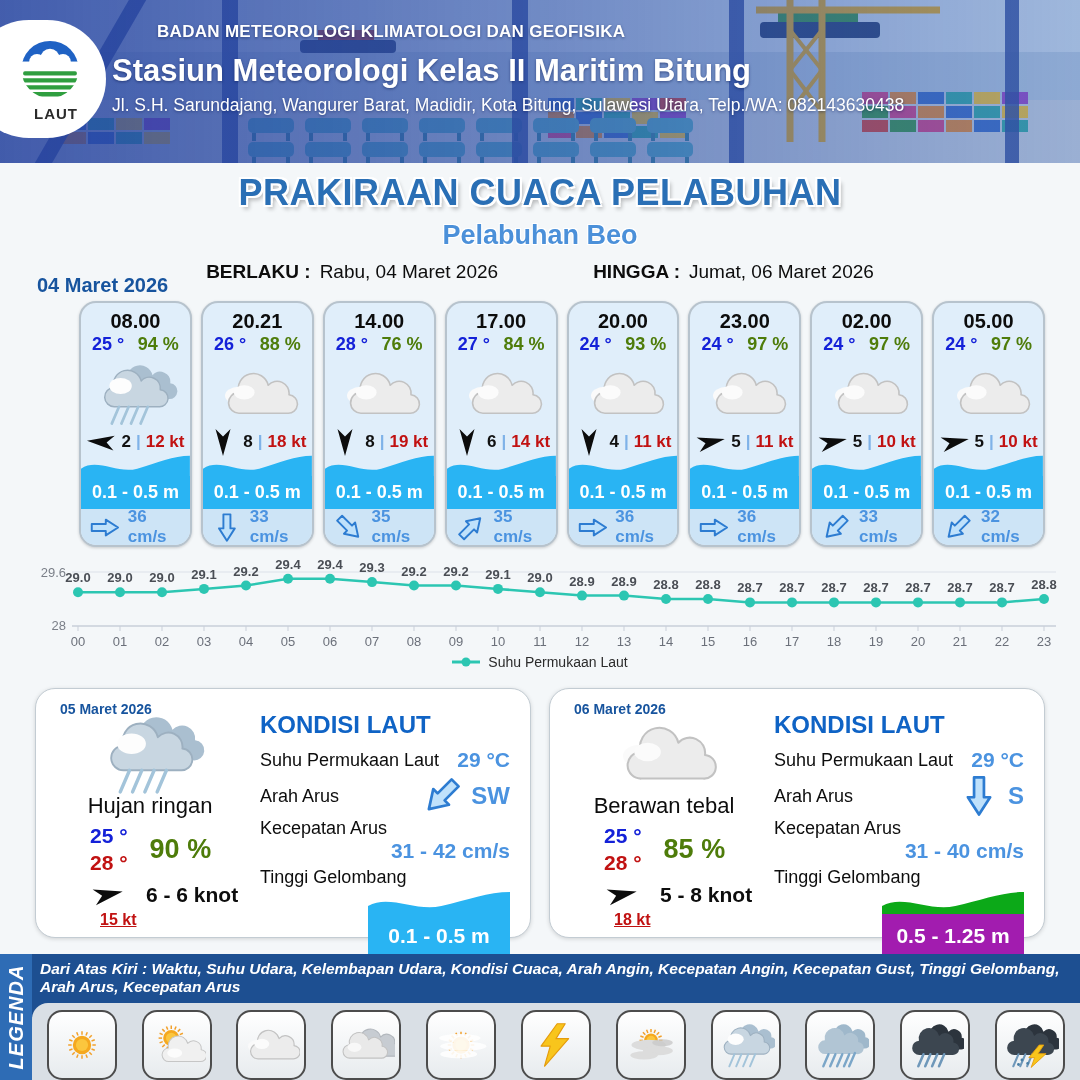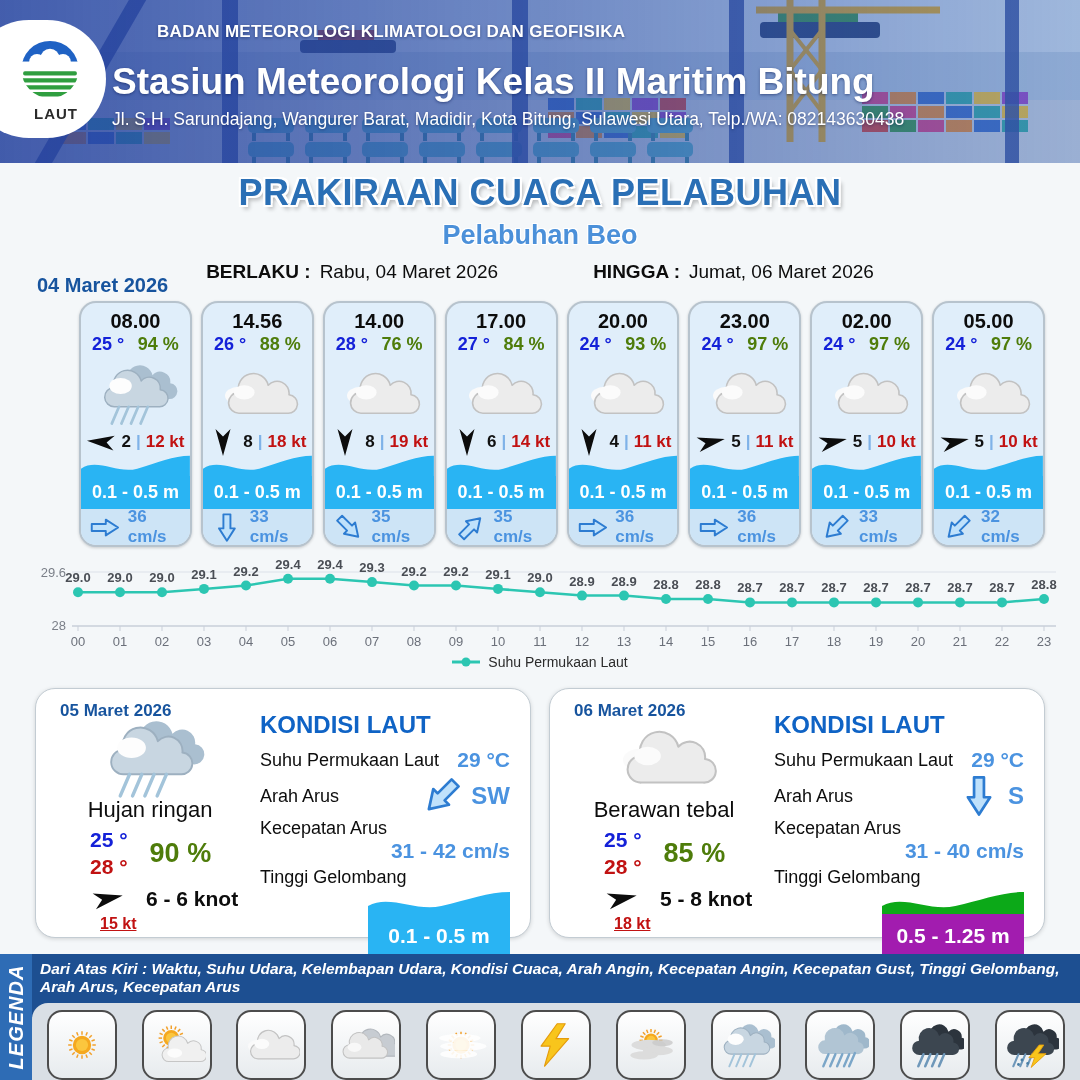--- a/index.html
+++ b/index.html
@@ -4,21 +4,21 @@
 <style>
   html,body{margin:0;padding:0;background:#e9edf0;}
   *{box-sizing:border-box;font-family:"Liberation Sans",sans-serif;}
   #page{position:relative;width:1080px;height:1080px;background:#f4f7f9;overflow:hidden;}
 
   
   header{position:absolute;top:0;left:0;width:1080px;height:163px;overflow:hidden;}
   .hdr-bg{position:absolute;inset:0;width:100%;height:100%;display:block;}
   .hdr-text{position:absolute;left:112px;top:22px;z-index:3;color:#fff;text-shadow:0 1px 3px rgba(10,25,80,.55);}
   .org{font-size:17px;font-weight:bold;letter-spacing:.3px;padding-left:45px;}
-  .station{font-size:37px;font-weight:bold;margin-top:19px;}
+  .station{font-size:31px;font-weight:bold;margin-top:11px;}
   .addr,.mail{font-size:17.5px;margin-top:6px;}
   .mail{margin-top:2px;}
   .logo-pill{position:absolute;left:-30px;top:20px;width:136px;height:118px;background:#fff;border-radius:60px;z-index:4;display:flex;flex-direction:column;align-items:flex-end;justify-content:center;padding-right:14px;}
   .logo-pill svg{width:78px;height:72px;display:block;margin-right:3px;}
   .logo-label{font-size:15px;font-weight:bold;color:#2b2b2b;letter-spacing:1px;margin:-4px 14px 0 0;}
 
   
   .titleblock{position:absolute;top:168px;width:100%;text-align:center;z-index:2;}
   .h-main{margin:4px 16px 0;font-size:36px;font-weight:bold;letter-spacing:.5px;color:#2a6fb5;
     text-shadow:-2px -2px 0 #fff,2px -2px 0 #fff,-2px 2px 0 #fff,2px 2px 0 #fff,3px 4px 4px rgba(0,0,0,.28);}
@@ -54,21 +54,21 @@
   
   .chartsec{position:absolute;top:556px;left:0;width:100%;}
   #chartwrap svg{display:block;}
   .chart-legend{display:flex;justify-content:center;align-items:center;gap:8px;margin-top:2px;font-size:14px;color:#2b2b2b;}
   .chart-legend svg{width:28px;height:10px;}
 
   
   #daily{position:absolute;top:688px;left:35px;right:35px;height:250px;display:flex;gap:18px;}
   .dcard{flex:1;background:#fff;border:1.5px solid #c3ccd3;border-radius:20px;box-shadow:0 1px 4px rgba(0,0,0,.15);display:flex;gap:20px;padding:12px 20px 10px 24px;}
   .d-left{width:40%;display:flex;flex-direction:column;align-items:center;}
-  .d-date{align-self:flex-start;font-size:17px;font-weight:bold;color:#17549e;}
+  .d-date{align-self:flex-start;font-size:14px;font-weight:bold;color:#17549e;}
   .d-icon svg{width:118px;height:82px;display:block;margin-top:-4px;}
   .d-cond{font-size:22px;color:#0d0d0d;margin-top:-2px;}
   .d-th{display:flex;align-items:center;gap:22px;margin-top:3px;align-self:flex-start;margin-left:30px;}
   .d-temps{display:flex;flex-direction:column;line-height:1.3;font-size:21px;font-weight:bold;}
   .tmin{color:#1421d8;}
   .tmax{color:#c11212;}
   .d-hum{font-size:27px;font-weight:bold;color:#4e7c0a;}
   .d-wind{display:flex;align-items:center;gap:22px;margin-top:6px;align-self:flex-start;margin-left:32px;font-size:21px;font-weight:bold;color:#0d0d0d;}
   .d-wind .warrow{width:32px;height:19px;}
   .d-gust{align-self:flex-start;margin-left:40px;margin-top:4px;font-size:16px;font-weight:bold;color:#c11212;text-decoration:underline;}
@@ -311,21 +311,21 @@
   <div class="fc-cur">
     <span class="carrow" style="transform:rotate(0deg)">
               <svg viewBox="0 0 34 22">
                 <path d="M2 7 L18 7 L18 2 L32 11 L18 20 L18 15 L2 15 Z" fill="#bfe1fb" stroke="#2d7cd1" stroke-width="2.2" stroke-linejoin="round"></path>
               </svg>
             </span>
     <span>36 cm/s</span>
   </div>
  </div>
  <div class="fcard">
-  <div class="fc-time">14.56</div>
+  <div class="fc-time">20.21</div>
   <div class="fc-th">
     <span class="fc-temp">26 °</span>
     <span class="fc-hum">88 %</span>
   </div>
   <div class="fc-icon">
             <svg viewBox="0 0 100 80">
               <ellipse cx="27" cy="42" rx="17" ry="11" fill="#fafafa"></ellipse>
               <ellipse cx="75" cy="40" rx="15" ry="10" fill="#f6f6f6"></ellipse>
               <path d="M 18 52 A 13 13 0 0 1 17 26 A 19 19 0 0 1 54 17 A 15 15 0 0 1 80 29 A 11.5 11.5 0 0 1 78 52 Z" transform="translate(10 12) scale(1)" fill="#ececec" stroke="#c2c2c2" stroke-width="2" stroke-linejoin="round"></path>
               <ellipse cx="34" cy="38" rx="13" ry="9" fill="#fbfbfb"></ellipse>

